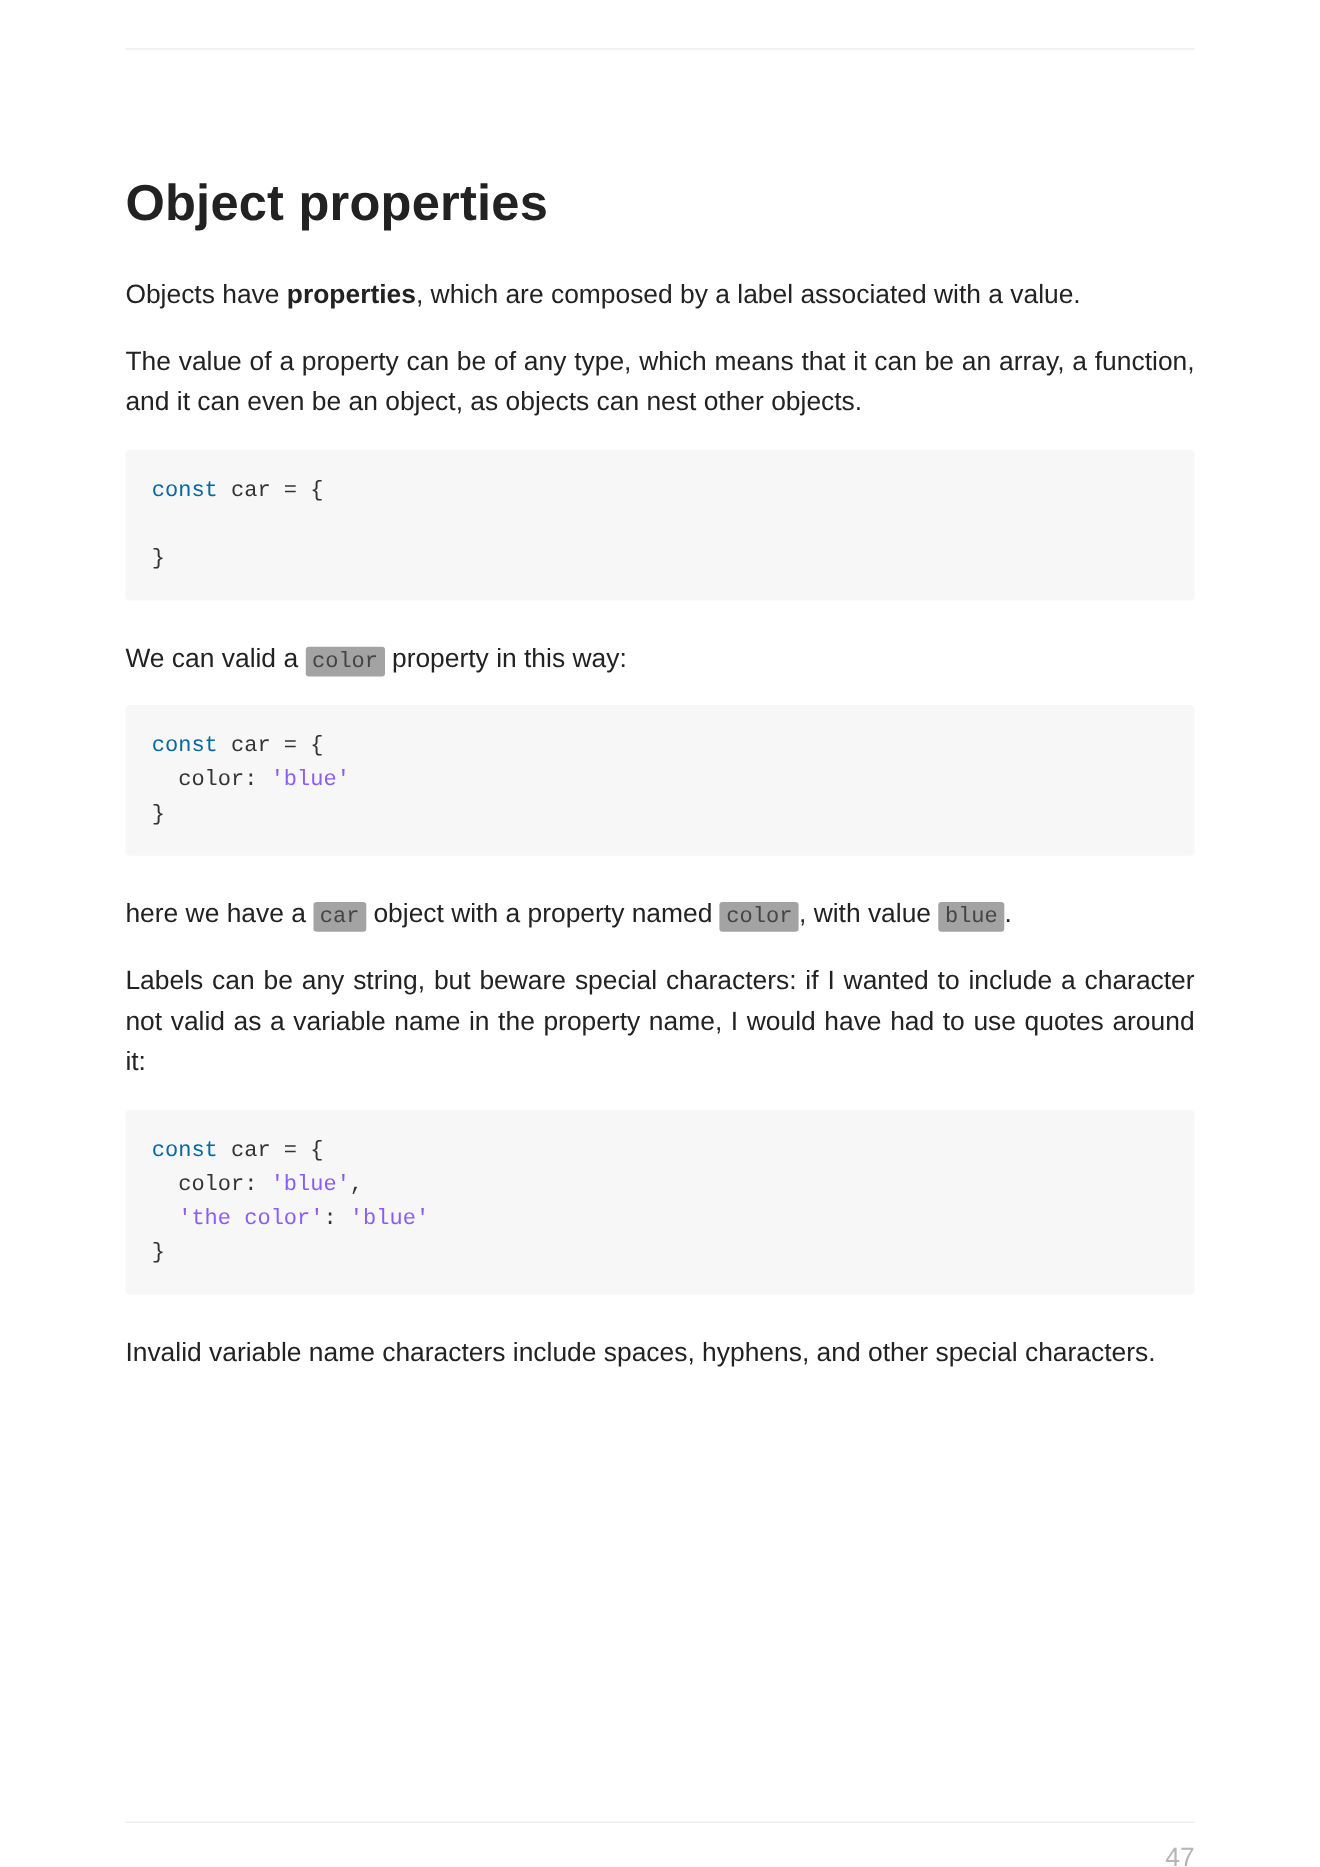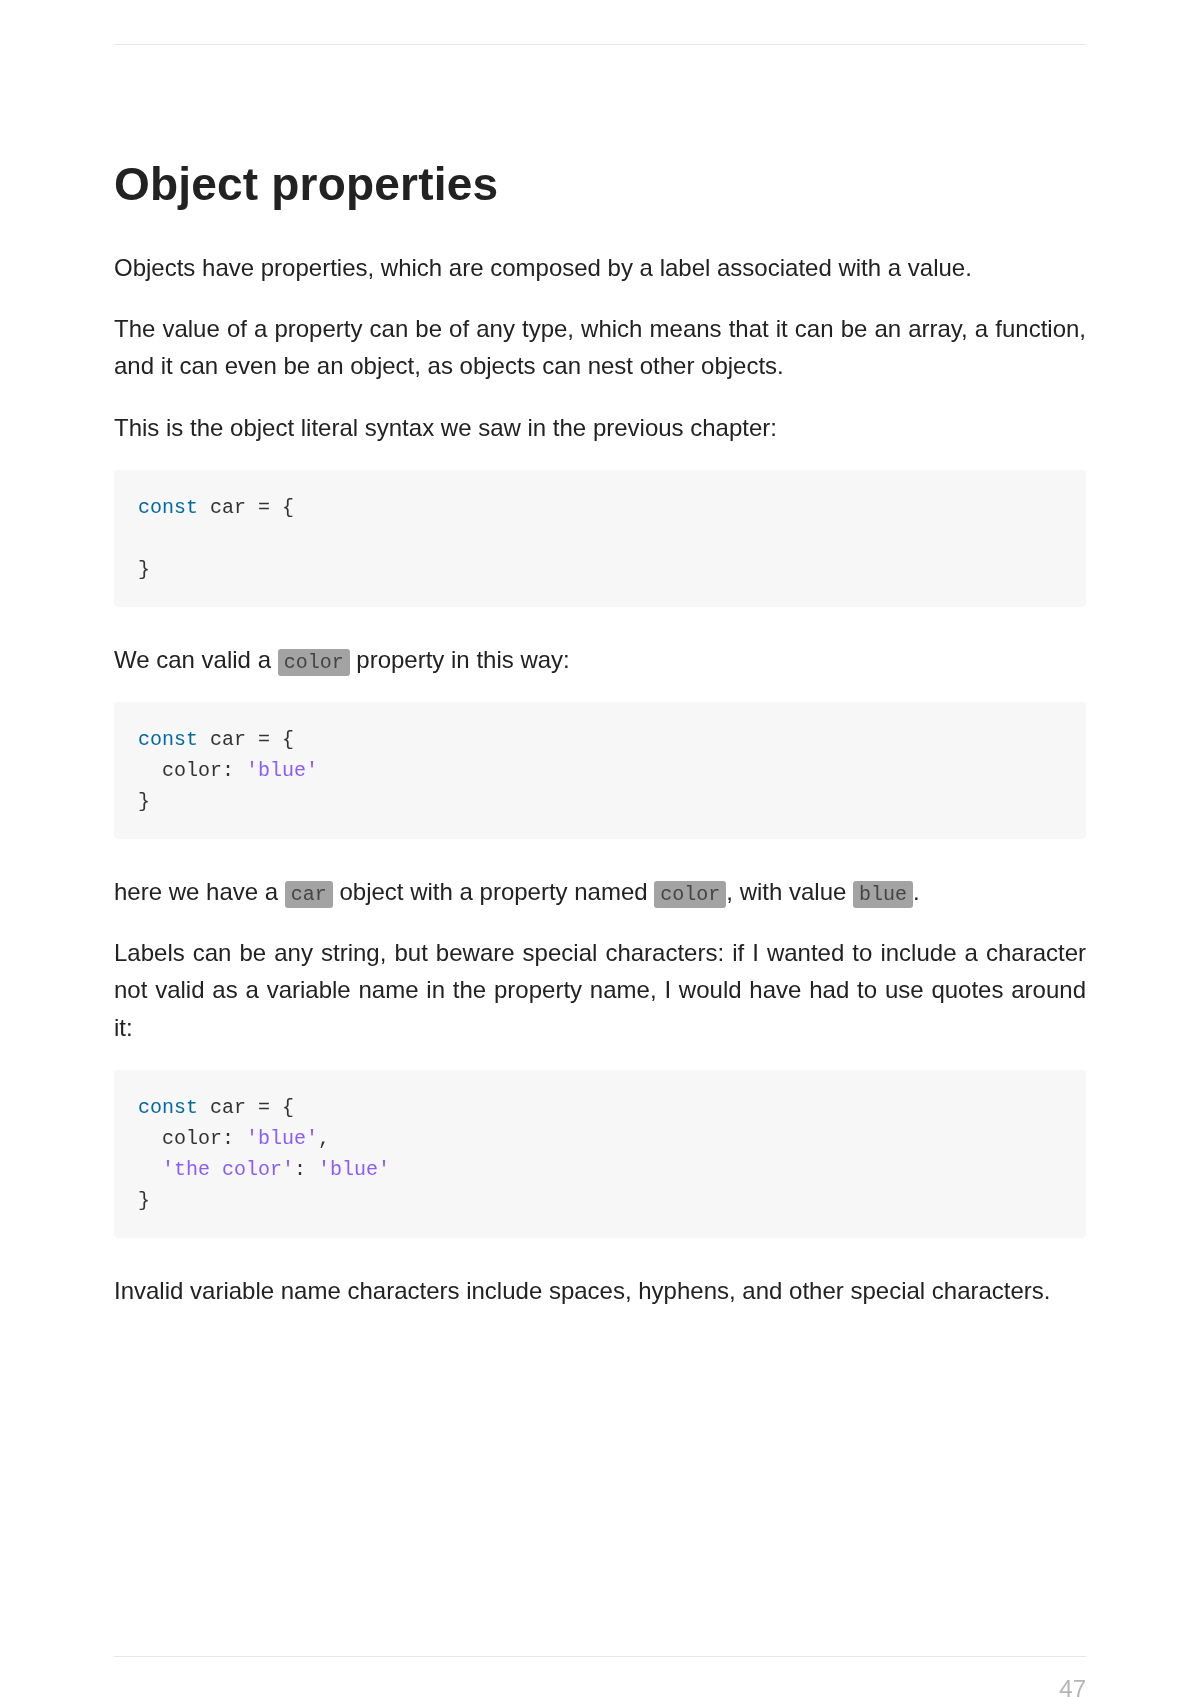--- a/index.html
+++ b/index.html
@@ -60,37 +60,36 @@
       font-family: "Courier New", Courier, monospace;
       font-size: 20px;
       line-height: 1.55;
       margin-top: 14px;
       margin-bottom: 34px;
       border-radius: 4px;
     }
     .kw { color: #0369a1; }
     .str { color: #8b5cf6; }
     .pl { color: #333; }
-    strong { font-weight: 400; }
+    strong { font-weight: 700; }
   </style>
 </head>
 <body>
 
 <div class="page">
   <div class="top-rule"></div>
 
   <h1>Object properties</h1>
 
   <p>
     <span>Objects have </span><strong>properties</strong><span>, which are composed by a label associated with a value.</span>
   </p>
 
   <p>The value of a property can be of any type, which means that it can be an array, a function, and it can even be an object, as objects can nest other objects.</p>
 
-  <p style="text-align:left;">This is the object literal syntax we saw in the previous chapter:</p>
 
   <pre class="code-block"><span class="kw">const</span><span class="pl"> car = {</span>
 <span class="pl"></span>
 <span class="pl">}</span></pre>
 
   <p style="text-align:left;">
     <span>We can valid a </span><span class="code-inline">color</span><span> property in this way:</span>
   </p>
 
   <pre class="code-block"><span class="kw">const</span><span class="pl"> car = {</span>

